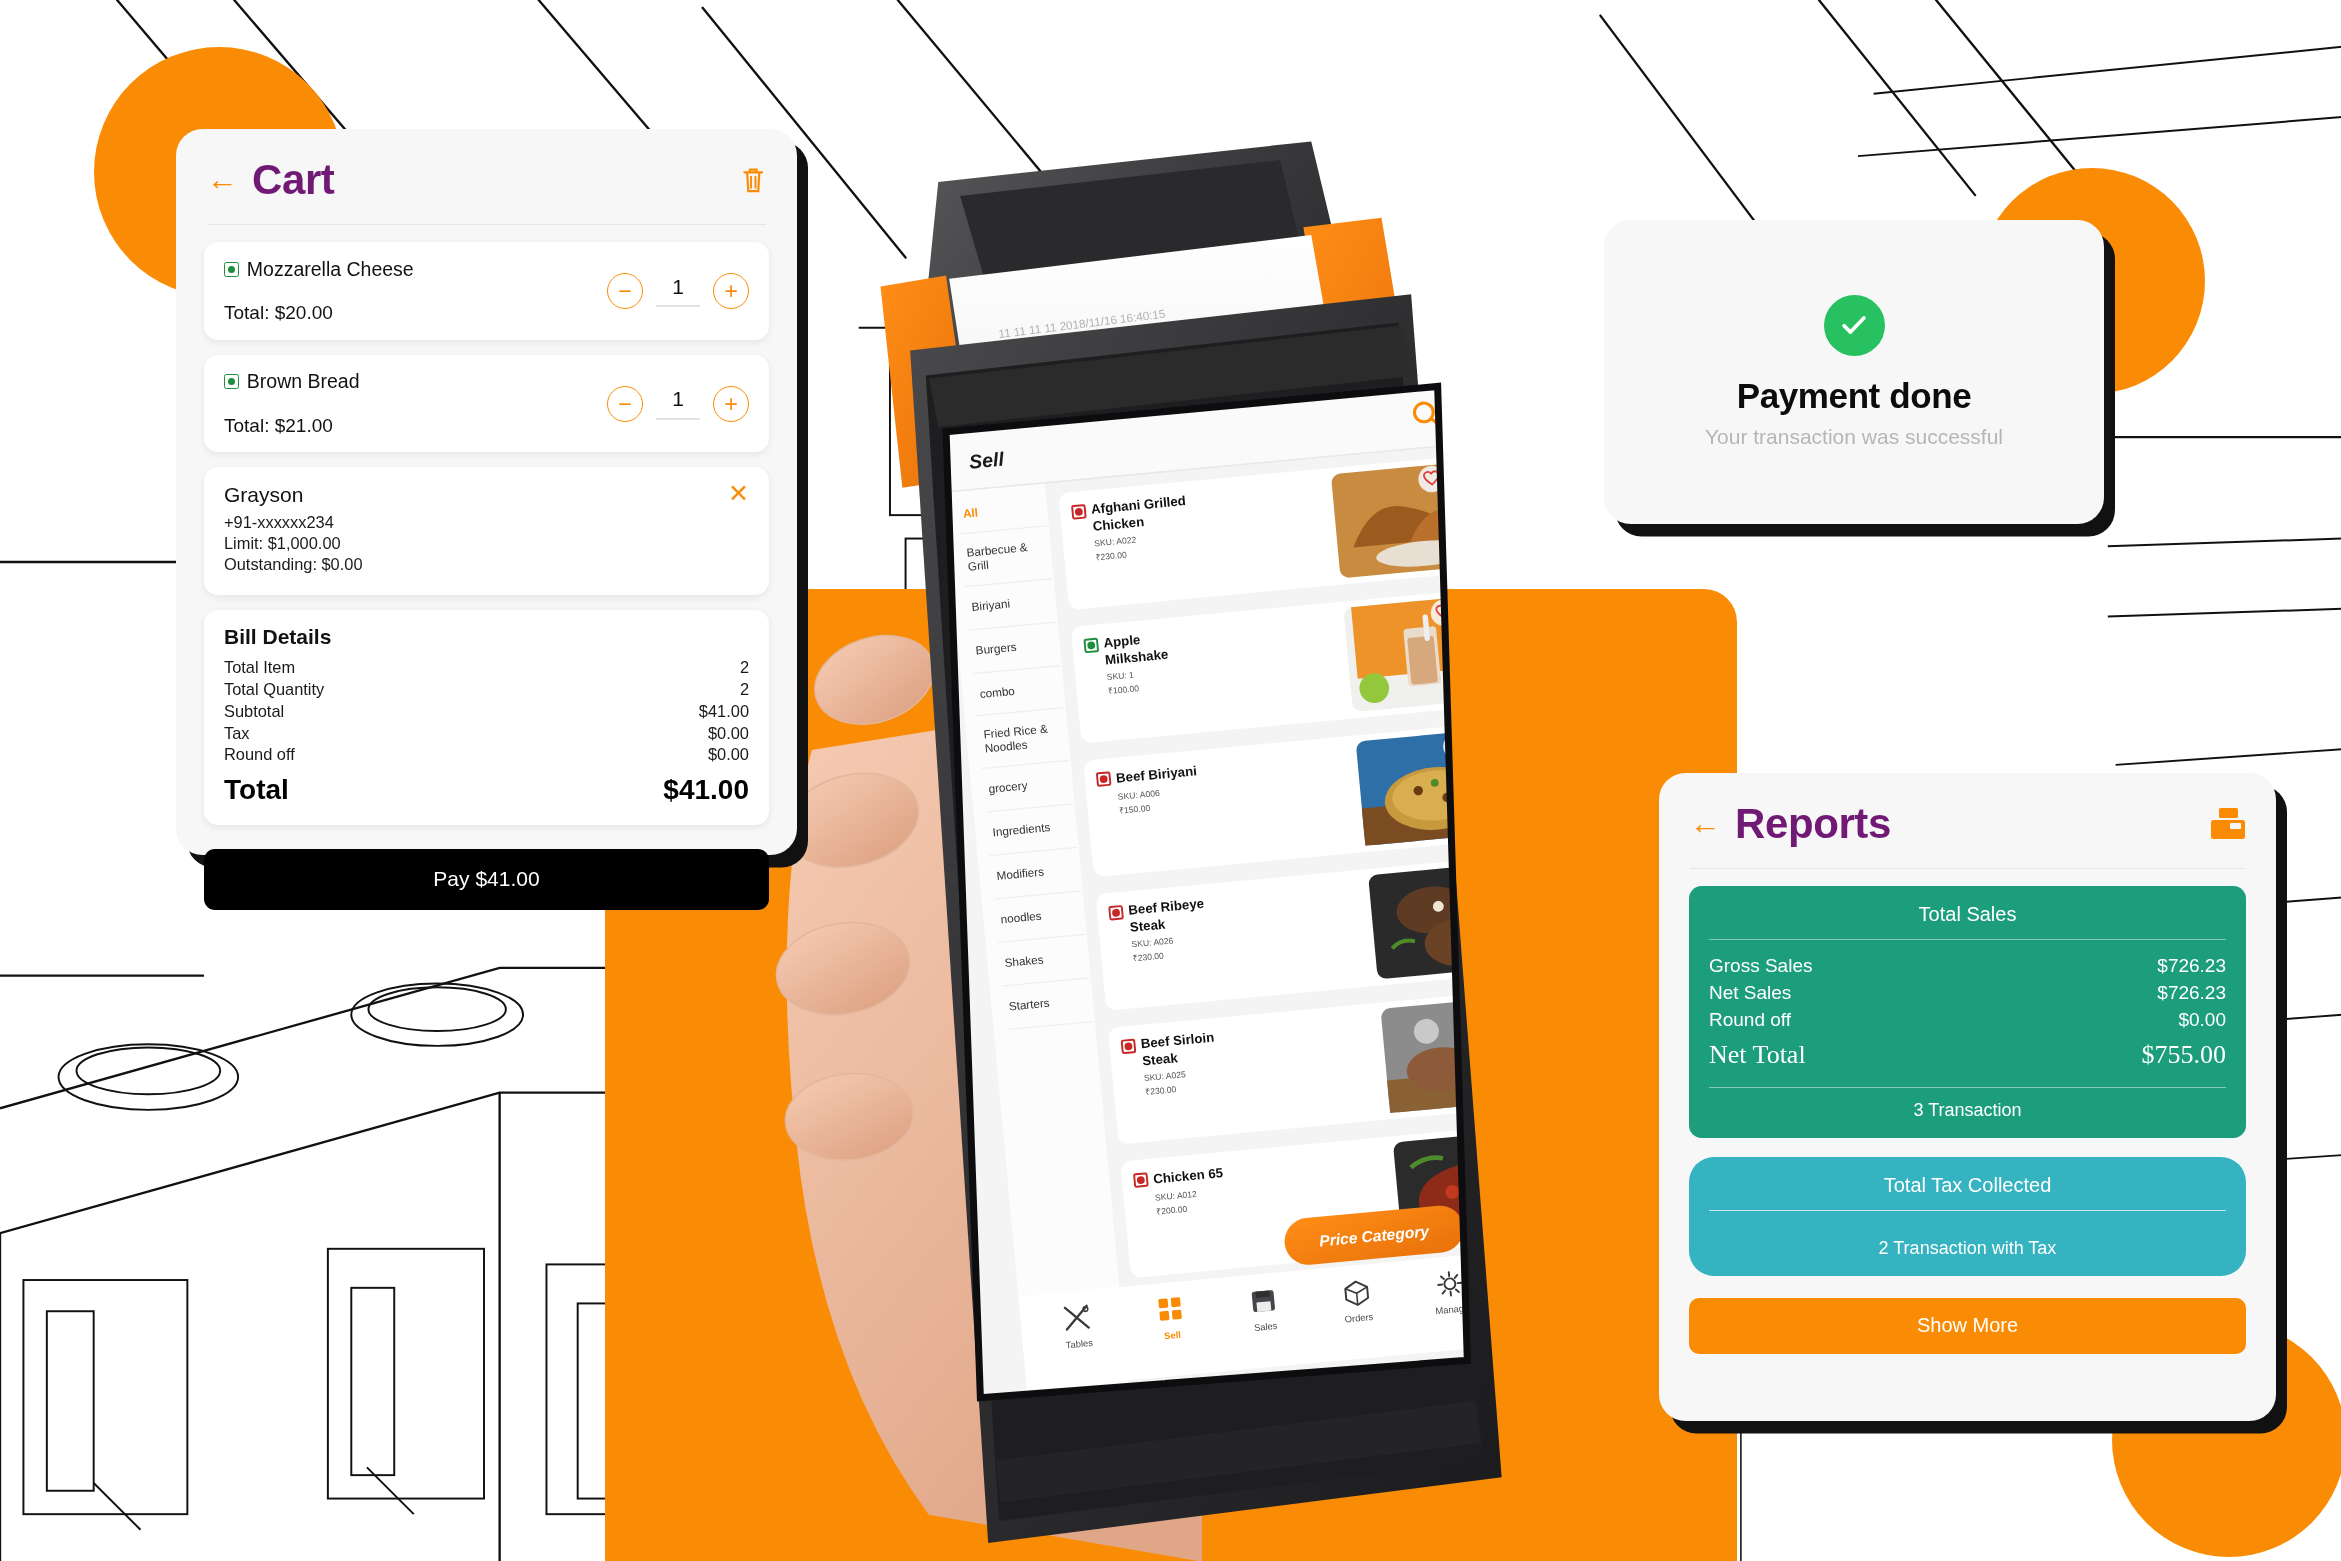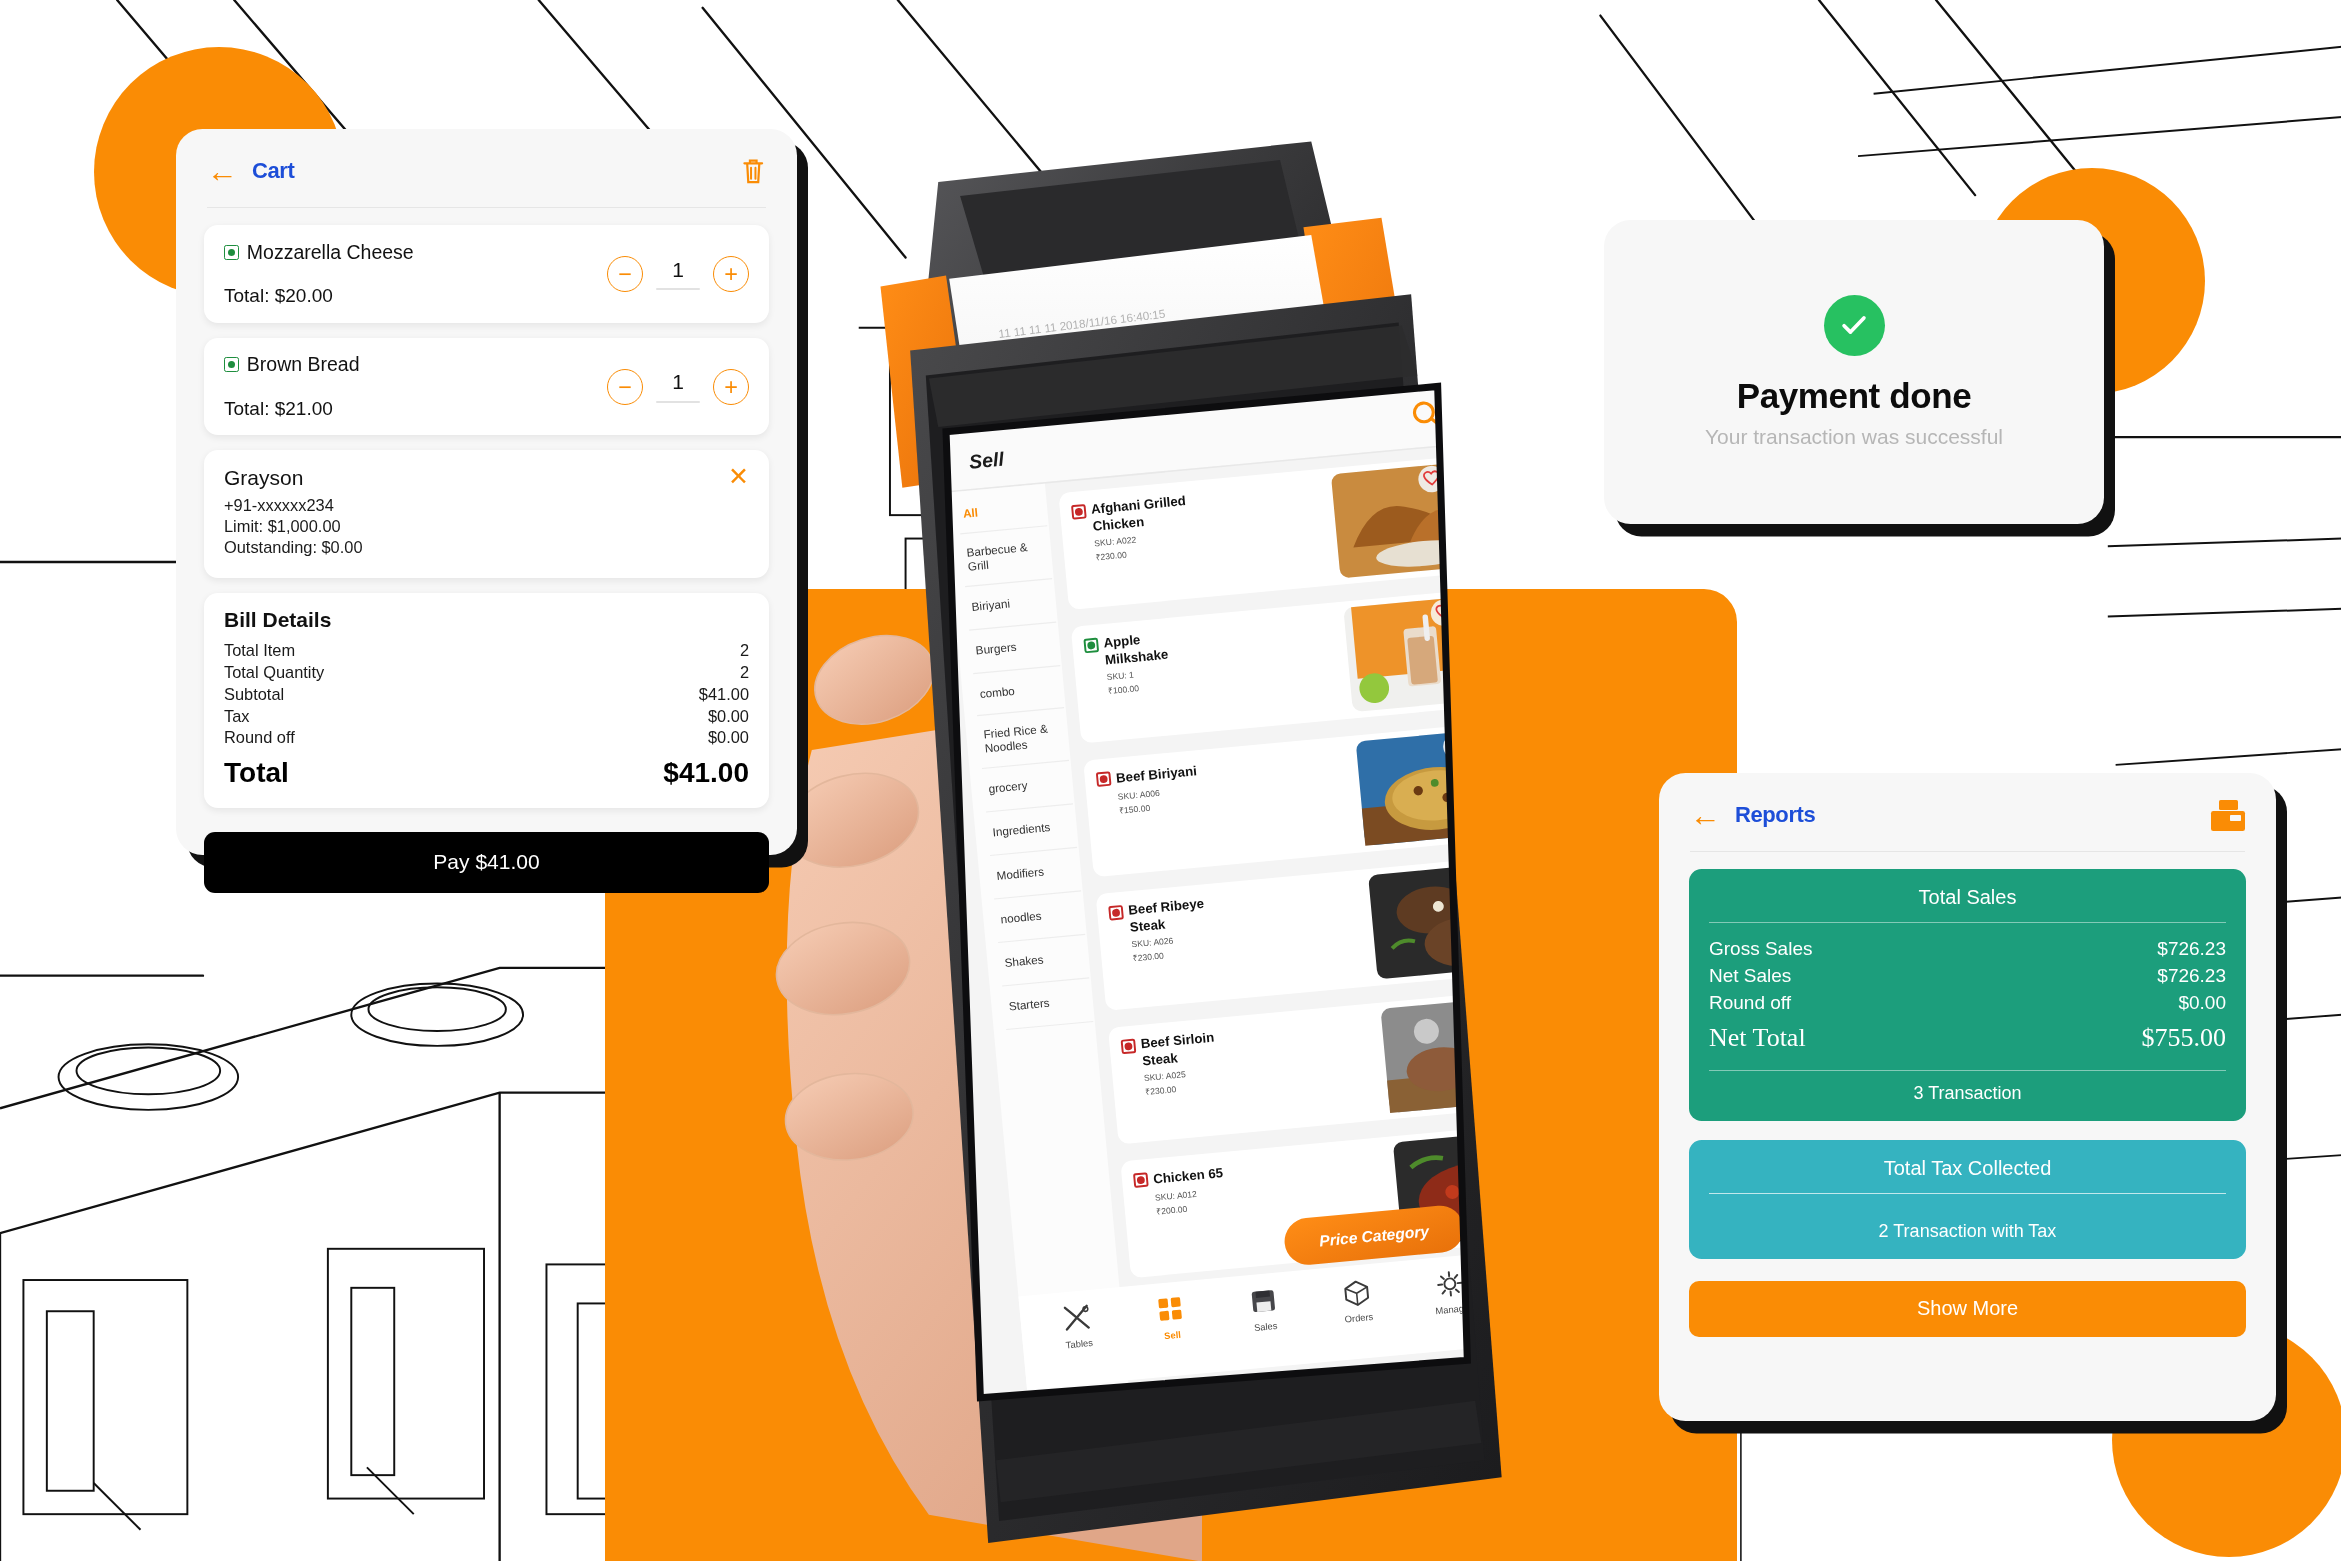--- a/index.html
+++ b/index.html
@@ -32,21 +32,21 @@
   }
 
   
   #cart-card { left: 176px; top: 129px; width: 621px; height: 726px; }
   .card-head {
     display: flex; align-items: center; justify-content: space-between;
     padding: 26.5px 31px 0 31px;
   }
   .head-left { display: flex; align-items: center; gap: 14px; }
   .back-arrow { font-size: 31px; color: #FA8C05; line-height: 1; font-weight: 700; }
-  .card-title { font-size: 22px; font-weight: 800; color: #1d4ed8; letter-spacing: -0.4px; }
+  .card-title { font-size: 42px; font-weight: 800; color: #701a75; letter-spacing: -0.4px; }
   .head-divider { height: 1.6px; background: #E6E6E6; margin: 20px 31px 0 31px; }
 
   .cart-body { padding: 17px 28px 0 28px; }
   .cart-item {
     background: #fff; border-radius: 14px; padding: 15.6px 20px;
     display: flex; align-items: center; justify-content: space-between;
     box-shadow: 0 2.3px 7.8px rgba(0,0,0,.07);
     margin-bottom: 15px;
   }
   .item-left { display: flex; flex-direction: column; gap: 5.5px; }
@@ -110,21 +110,21 @@
   
   #reports-card { left: 1659px; top: 773px; width: 617px; height: 648px; }
   .rep-body { padding: 17px 30px 0 30px; }
   .print-icon { width: 34px; height: 31px; position: relative; }
   .print-icon .pi-top { position:absolute; left:7.8px; top:0;   width:19px; height:10px; background:#FA8C05; border-radius:1.6px; }
   .print-icon .pi-body{ position:absolute; left:0;  top:11.7px; width:34px; height:19.5px; background:#FA8C05; border-radius:2.3px; }
   .print-icon .pi-slot{ position:absolute; right:3.9px; top:15px; width:11px; height:6.2px;  background:#F7F7F7; border-radius:0.8px; }
 
   .stat-card { border-radius: 12.5px; padding: 17px 20px; color: #fff; }
   .stat-card.sales { background: #1C9E7C; }
-  .stat-card.tax   { background: #35B3C0; margin-top: 19px; }
+  .stat-card.tax   { background: #35B3C0; margin-top: 19px; border-radius: 25px; }
   .stat-head { text-align: center; font-size: 20px; padding-bottom: 12.5px; }
   .stat-rule { height: 0.8px; background: rgba(255,255,255,.45); }
   .stat-rows { padding: 14px 0 12.5px 0; }
   .stat-row { display: flex; justify-content: space-between; font-size: 19px; line-height: 1.42; }
   .stat-row.big { font-size: 26px; align-items: baseline; margin-top: 3.1px; font-family: Liberation Serif, serif; }
   .stat-foot { text-align: center; font-size: 18px; padding-top: 12.5px; }
   .tax-value { text-align: center; font-size: 25px; padding: 33px 0; }
   .tax-foot { text-align: center; font-size: 18px; padding-top: 26.5px; }
   .show-more {
     margin-top: 22px; height: 56px; border-radius: 10px; background: #FA8C05;

